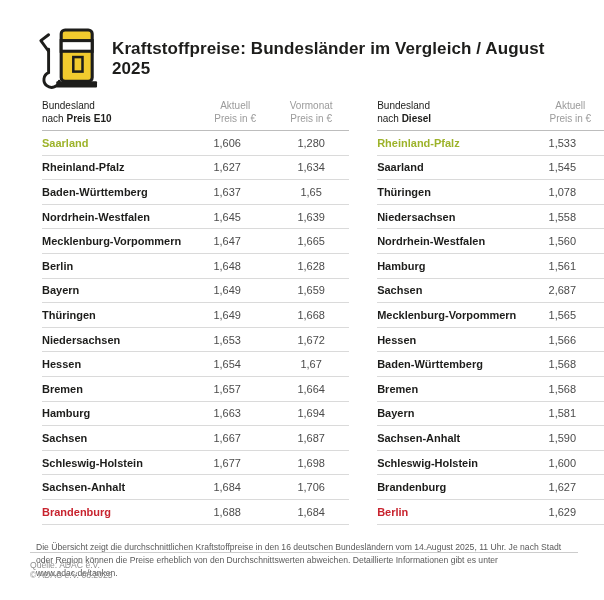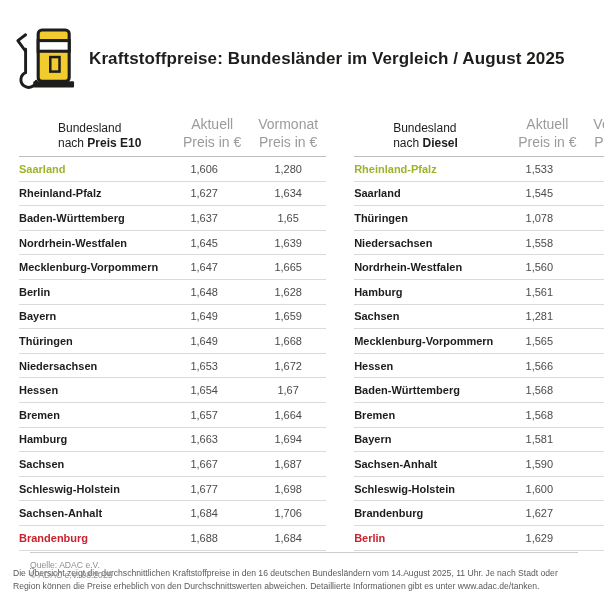--- a/index.html
+++ b/index.html
@@ -4,40 +4,40 @@
 <style>
   * { margin:0; padding:0; box-sizing:border-box; }
   html,body { width:604px; height:600px; }
   body {
     background:#ffffff;
     font-family:"Liberation Sans", sans-serif;
     color:#1d1d1b;
     position:relative;
     overflow:hidden;
   }
-  .page { padding:26px 30px 0 13px; height:100%; position:relative; }
+  .page { padding:26px 30px 0 36px; height:100%; position:relative; }
 
   
   .header { display:flex; align-items:center; gap:14px; }
   .pump-icon { width:62px; height:66px; flex:0 0 auto; }
   .title { font-size:17px; font-weight:bold; letter-spacing:.1px; color:#1d1d1b; }
 
   
   .tables { display:flex; gap:28px; padding:0 6px; margin-top:8px; }
   .price-table { flex:1 1 0; }
   .t-head {
     display:grid; grid-template-columns:1fr 76px 76px;
     align-items:end;
     padding-bottom:5px;
     border-bottom:1px solid #bdbdbd;
   }
-  .t-head .name-h { font-size:12px; line-height:1.25; color:#1d1d1b;margin-left:39px; }
+  .t-head .name-h { font-size:10px; line-height:1.25; color:#1d1d1b; }
   .t-head .name-h b { font-weight:bold; }
   .t-head .col-h {
-    font-size:14px; line-height:1.25; color:#9b9b9b; text-align:center;margin-top:16px;
+    font-size:10px; line-height:1.25; color:#9b9b9b; text-align:center;
   }
   .rows {}
   .row {
     display:grid; grid-template-columns:1fr 76px 76px;
     align-items:center;
     height:24.6px;
     border-bottom:1px solid #dadada;
     gap:8px;
   }
   .row .state { font-size:11px; font-weight:bold; color:#1d1d1b; white-space:nowrap; }
@@ -226,21 +226,21 @@
     <span class="price">1,560</span>
     <span class="price">1,599</span>
   </div>
           <div class="row">
     <span class="state">Hamburg</span>
     <span class="price">1,561</span>
     <span class="price">1,633</span>
   </div>
           <div class="row">
     <span class="state">Sachsen</span>
-    <span class="price">1,281</span>
+    <span class="price">2,687</span>
     <span class="price">1,623</span>
   </div>
           <div class="row">
     <span class="state">Mecklenburg-Vorpommern</span>
     <span class="price">1,565</span>
     <span class="price">1,627</span>
   </div>
           <div class="row">
     <span class="state">Hessen</span>
     <span class="price">1,566</span>

